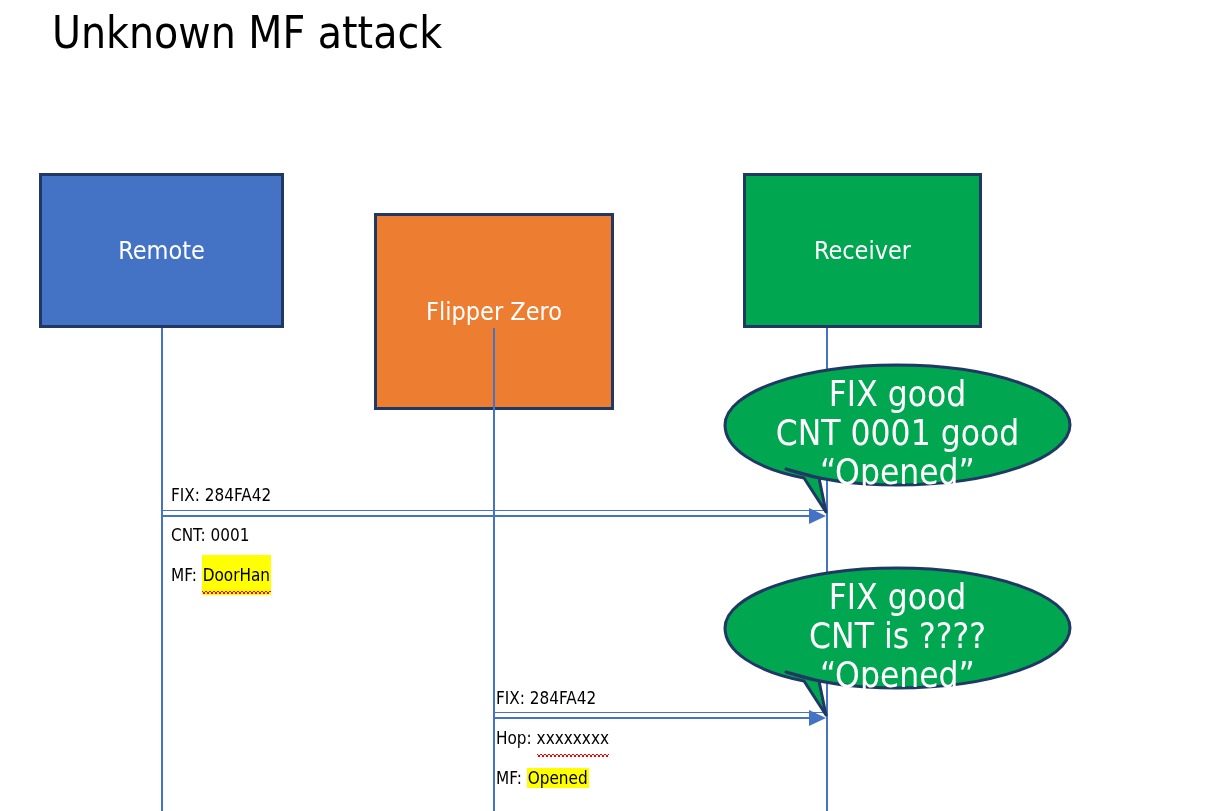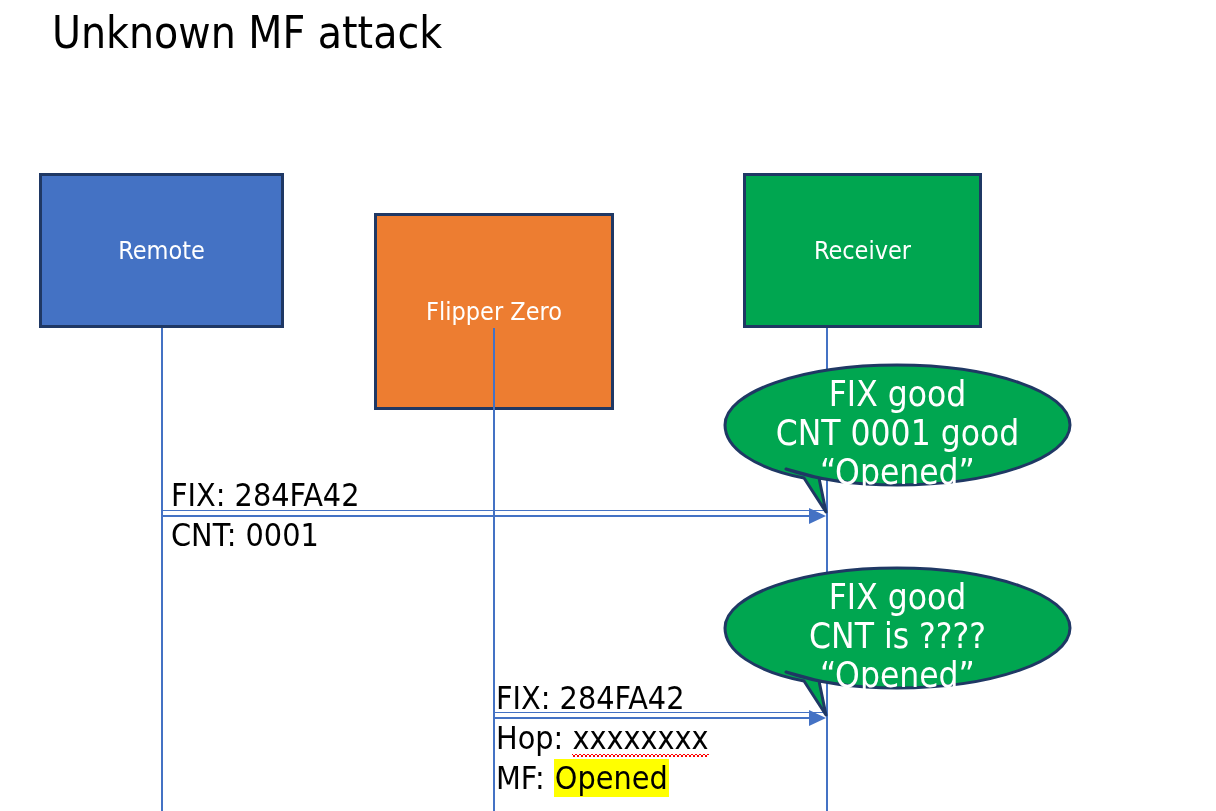--- a/index.html
+++ b/index.html
@@ -87,21 +87,21 @@
   #msg1-line      { left: 163px; top: 515px; width: 648px; }
   #msg1-head      { left: 809px; top: 508px; }
 
   #msg2-topline   { left: 495px; top: 712px; width: 332px; }
   #msg2-line      { left: 495px; top: 717px; width: 316px; }
   #msg2-head      { left: 809px; top: 710px; }
 
   
   .msg-text {
     position: absolute;
-    font-size: 32px;
+    font-size: 17px;
     color: #000000;
     line-height: 40px;
     white-space: nowrap;
   }
   #msg1-text { left: 171px; top: 475px; }
   #msg2-text { left: 496px; top: 678px; }
 
   .hl {
     background: #FFFF00;
     padding: 0 1px;
@@ -168,20 +168,21 @@
   <div id="lifeline-flipper" class="lifeline"></div>
   <div id="lifeline-receiver" class="lifeline"></div>
 
   <div id="msg1-topline" class="msg-line"></div>
   <div id="msg1-line" class="msg-arrow-line"></div>
   <div id="msg1-head" class="msg-arrowhead"></div>
 
   <div id="msg1-text" class="msg-text">
     <div><span>FIX: </span><span>284FA42</span></div>
     <div><span>CNT: </span><span>0001</span></div>
+    <div><span>MF: </span><span class="hl squiggly">DoorHan</span></div>
   </div>
 
   <div id="msg2-topline" class="msg-line"></div>
   <div id="msg2-line" class="msg-arrow-line"></div>
   <div id="msg2-head" class="msg-arrowhead"></div>
 
   <div id="msg2-text" class="msg-text">
     <div><span>FIX: </span><span>284FA42</span></div>
     <div><span>Hop: </span><span class="squiggly">xxxxxxxx</span></div>
     <div><span>MF: </span><span class="hl">Opened</span></div>

